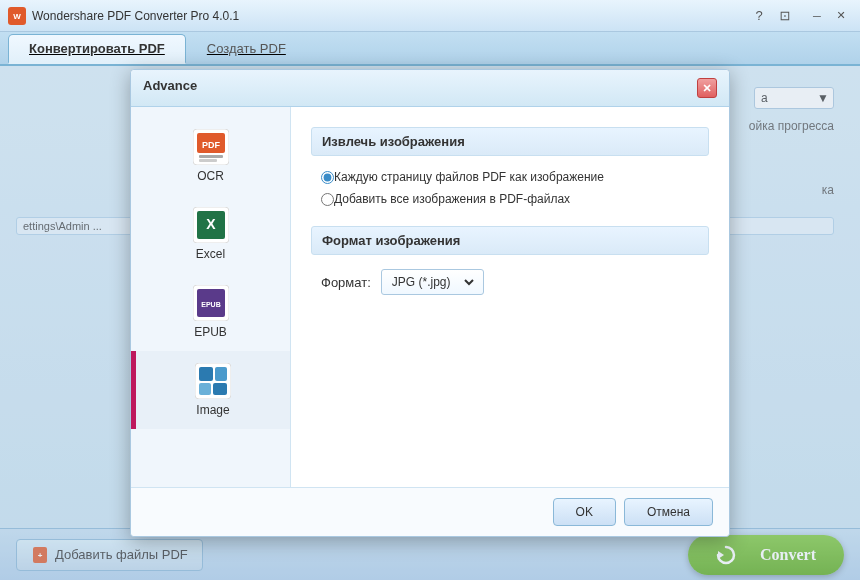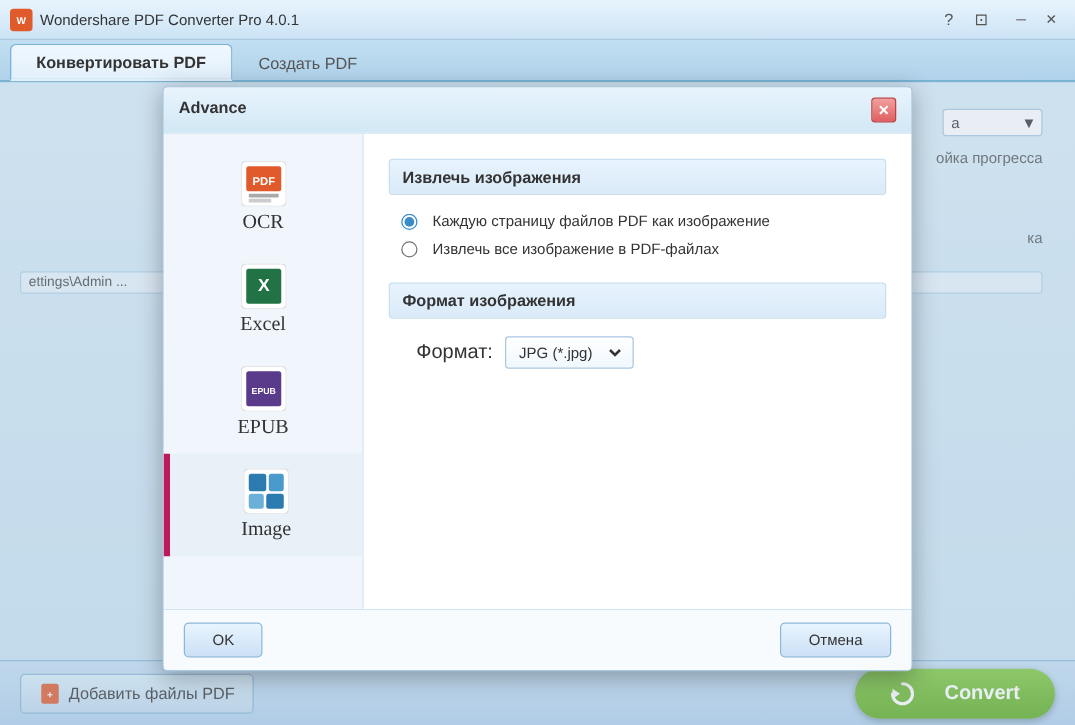--- a/index.html
+++ b/index.html
@@ -67,25 +67,26 @@
       align-items: center;
       justify-content: center;
       color: #555;
       cursor: pointer;
       font-size: 13px;
     }
 
     
     #tab-bar {
       display: flex;
-      align-items: center;
+      align-items: flex-start;
       padding: 0 8px;
       background: linear-gradient(to bottom, #c2dff2, #b0d2ea);
       border-bottom: 2px solid #7ab3d4;
       height: 34px;
+      text-decoration: underline;
     }
     .tab {
       padding: 6px 20px;
       font-size: 13px;
       cursor: pointer;
       border-radius: 5px 5px 0 0;
       border: 1px solid transparent;
       position: relative;
       bottom: -2px;
     }
@@ -181,20 +182,21 @@
       gap: 24px;
       background: linear-gradient(to bottom, #7dc83a, #5aaa1a);
       border: none;
       border-radius: 20px;
       padding: 10px 28px;
       cursor: pointer;
       font-size: 16px;
       font-weight: bold;
       color: white;
       box-shadow: 0 2px 6px rgba(0,0,0,0.3);
+      font-family: Liberation Serif, serif;
     }
 
     
     #dialog-overlay {
       position: absolute;
       top: 0; left: 0; right: 0; bottom: 0;
       background: rgba(180, 200, 220, 0.3);
       display: flex;
       align-items: center;
       justify-content: center;
@@ -260,23 +262,22 @@
     }
     .sidebar-item.active {
       background: #e8f0f8;
       border-left: 5px solid #be185d;
     }
     .sidebar-item .item-icon {
       width: 36px;
       height: 36px;
     }
     .sidebar-item .item-label {
-      font-size: 16px;
-      color: #333;
-      font-family: Liberation Serif, serif;
+      font-size: 12px;
+      color: #333;
     }
 
     
     #dialog-content {
       flex: 1;
       padding: 20px;
       background: white;
     }
 
     .section-title {
@@ -293,21 +294,21 @@
     .radio-group {
       display: flex;
       flex-direction: column;
       gap: 8px;
       margin-bottom: 20px;
       padding-left: 10px;
     }
     .radio-option {
       display: flex;
       align-items: center;
-      gap: 12px;
+      gap: 0;
       cursor: pointer;
     }
     .radio-option input[type="radio"] {
       accent-color: #3a8cc8;
     }
     .radio-option label {
       font-size: 12px;
       color: #333;
       cursor: pointer;
     }
@@ -315,23 +316,22 @@
     .format-section {
       margin-top: 10px;
     }
     .format-row {
       display: flex;
       align-items: center;
       gap: 10px;
       padding-left: 10px;
     }
     .format-label {
-      font-size: 16px;
-      color: #333;
-      margin-left: 12px;
+      font-size: 13px;
+      color: #333;
     }
     .format-dropdown {
       background: linear-gradient(to bottom, #ffffff, #f0f8ff);
       border: 1px solid #aac8e0;
       border-radius: 3px;
       padding: 4px 6px;
       font-size: 12px;
       color: #333;
       cursor: pointer;
       display: flex;
@@ -346,21 +346,21 @@
       color: #333;
       outline: none;
       cursor: pointer;
     }
 
     
     #dialog-footer {
       border-top: 1px solid #d0e4f2;
       padding: 10px 16px;
       display: flex;
-      justify-content: space-between;
+      justify-content: flex-end;
       gap: 8px;
       background: #f8fbfe;
       border-radius: 0 0 4px 4px;
     }
     .dialog-btn {
       padding: 6px 22px;
       border-radius: 4px;
       font-size: 12px;
       cursor: pointer;
       border: 1px solid;
@@ -481,21 +481,21 @@
 
           <div class="section-title">Извлечь изображения</div>
 
           <div class="radio-group">
             <div class="radio-option">
               <input type="radio" name="extract" id="radio1" checked="" style="">
               <label for="radio1">Каждую страницу файлов PDF как изображение</label>
             </div>
             <div class="radio-option">
               <input type="radio" name="extract" id="radio2" style="">
-              <label for="radio2">Извлечь все изображение в PDF-файлах</label>
+              <label for="radio2">Добавить все изображения в PDF-файлах</label>
             </div>
           </div>
 
           <div class="section-title">Формат изображения</div>
 
           <div class="format-section">
             <div class="format-row">
               <span class="format-label">Формат:</span>
               <div class="format-dropdown">
                 <select>

